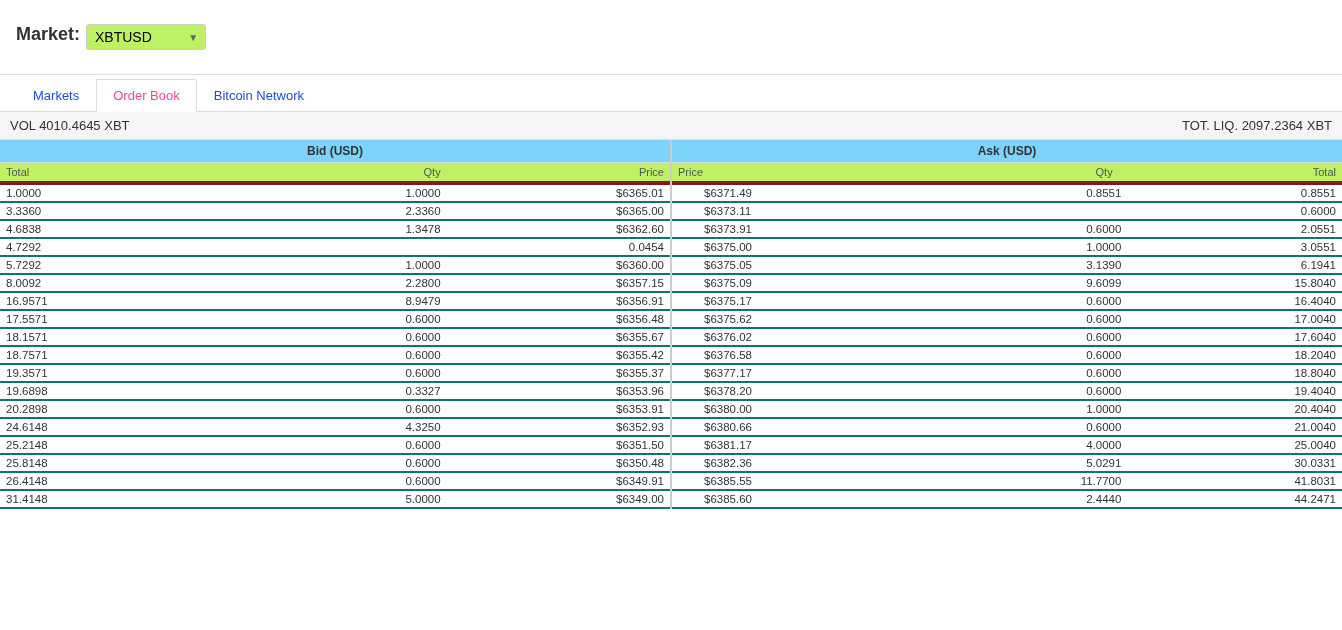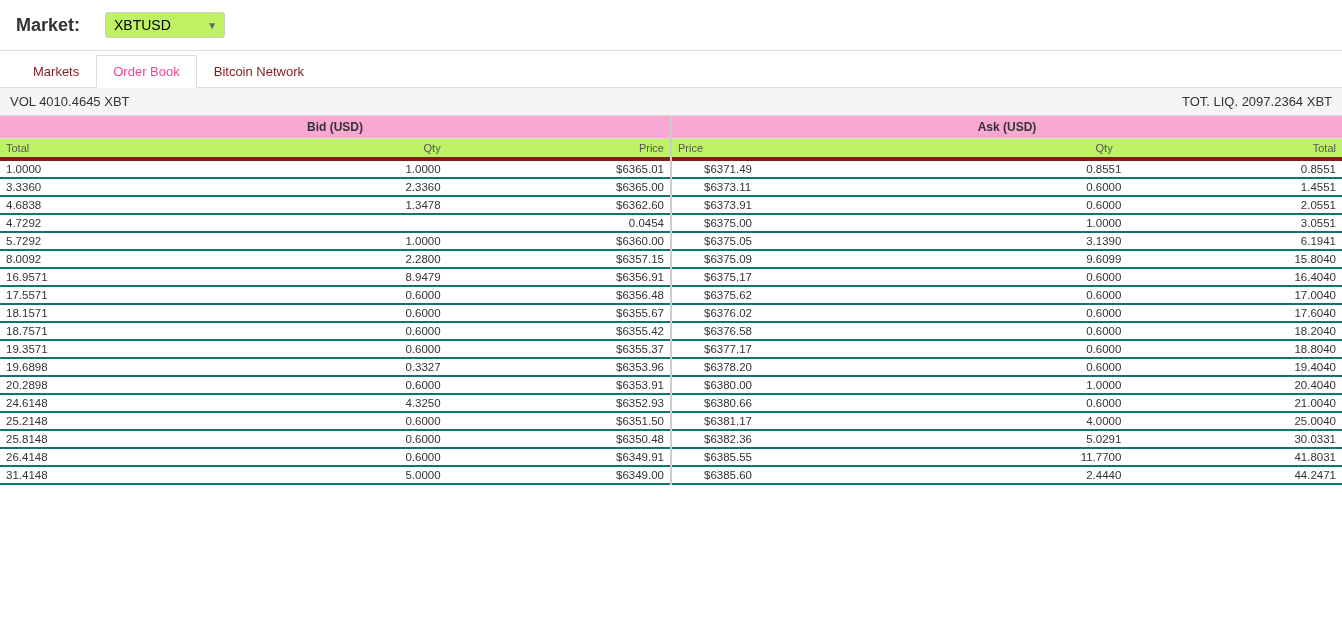--- a/index.html
+++ b/index.html
@@ -1,34 +1,34 @@
 <!DOCTYPE html>
 <html><head>
   <meta charset="utf-8">
   <style>
     * { box-sizing: border-box; margin: 0; padding: 0; }
     body { font-family: Arial, sans-serif; font-size: 12px; color: #333; background: #fff; }
     
-    .header { padding: 12px 16px; display: flex; align-items: center; gap: 25px; border-bottom: 1px solid #ddd; }
+    .header { padding: 24px 16px; display: flex; align-items: flex-start; gap: 6px; border-bottom: 1px solid #ddd; }
     .header-label { font-size: 18px; font-weight: bold; }
     .market-select { padding: 4px 24px 4px 8px; border: 1px solid #ccc; border-radius: 3px; font-size: 14px; background: #bef264; appearance: none; -webkit-appearance: none; cursor: pointer; min-width: 120px; }
     .select-wrapper { position: relative; display: inline-block; }
     .select-arrow { position: absolute; right: 8px; top: 50%; transform: translateY(-50%); pointer-events: none; font-size: 10px; color: #666; }
 
     .tabs { display: flex; padding: 0 16px; border-bottom: 1px solid #ddd; margin-top: 4px; }
-    .tab { padding: 8px 16px; cursor: pointer; font-size: 13px; color: #7f1d1d; border: 1px solid transparent; border-bottom: none; margin-bottom: -1px; }
+    .tab { padding: 8px 16px; cursor: pointer; font-size: 13px; color: #1d4ed8; border: 1px solid transparent; border-bottom: none; margin-bottom: -1px; }
     .tab.active { background: #fff; border-color: #ddd; color: #ec4899; border-bottom: 1px solid #fff; }
 
     .vol-bar { display: flex; justify-content: space-between; padding: 6px 10px; background: #f5f5f5; border-bottom: 1px solid #ddd; font-size: 13px; }
 
     .order-book { display: flex; width: 100%; }
     .bid-section { flex: 1; border-right: 2px solid #ccc; }
     .ask-section { flex: 1; }
 
-    .section-header { text-align: center; padding: 4px; background: #f9a8d4; border-bottom: 1px solid #ddd; font-weight: bold; font-size: 12px; }
+    .section-header { text-align: center; padding: 4px; background: #7dd3fc; border-bottom: 1px solid #ddd; font-weight: bold; font-size: 12px; }
 
     .col-headers { display: flex; border-bottom: 4px solid #7f1d1d; background: #bef264; }
     .bid-section .col-headers { flex-direction: row; }
     .ask-section .col-headers { flex-direction: row; }
 
     .col-h { padding: 3px 6px; font-size: 11px; color: #555; }
     .bid-section .col-h { flex: 1; text-align: right; }
     .bid-section .col-h:first-child { text-align: left; }
     .ask-section .col-h { flex: 1; text-align: right; }
     .ask-section .col-h:first-child { text-align: left; }
@@ -179,21 +179,20 @@
     </div>
     <div id="ask-rows">
         <div class="data-row">
     <span class="cell price-col">$6371.49</span>
     <span class="cell">0.8551</span>
     <span class="cell">0.8551</span>
   </div>
         <div class="data-row">
     <span class="cell price-col">$6373.11</span>
     <span class="cell">0.6000</span>
-    <span class="cell">1.4551</span>
   </div>
         <div class="data-row">
     <span class="cell price-col">$6373.91</span>
     <span class="cell">0.6000</span>
     <span class="cell">2.0551</span>
   </div>
         <div class="data-row">
     <span class="cell price-col">$6375.00</span>
     <span class="cell">1.0000</span>
     <span class="cell">3.0551</span>

